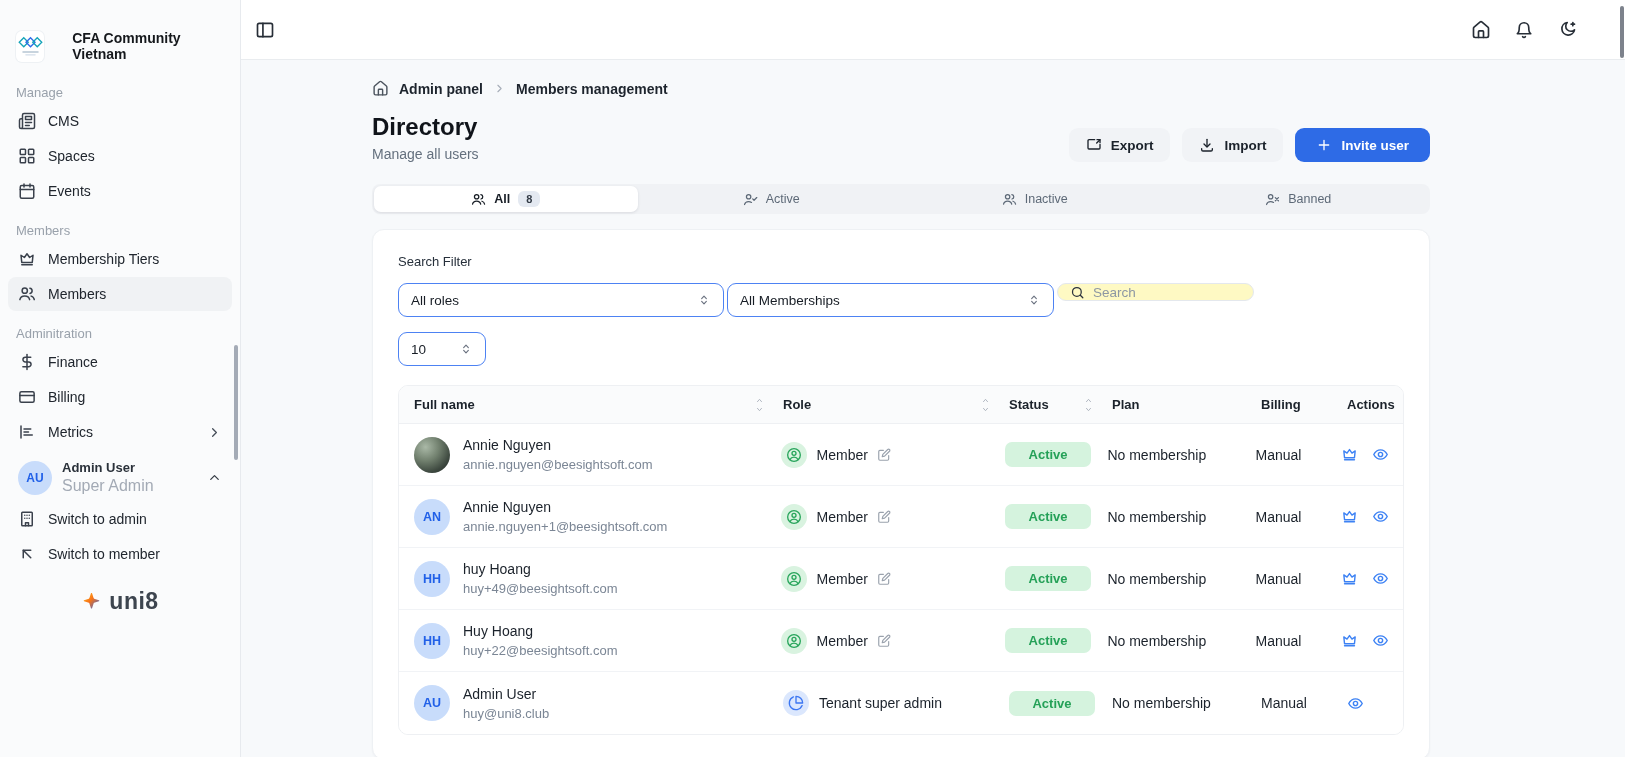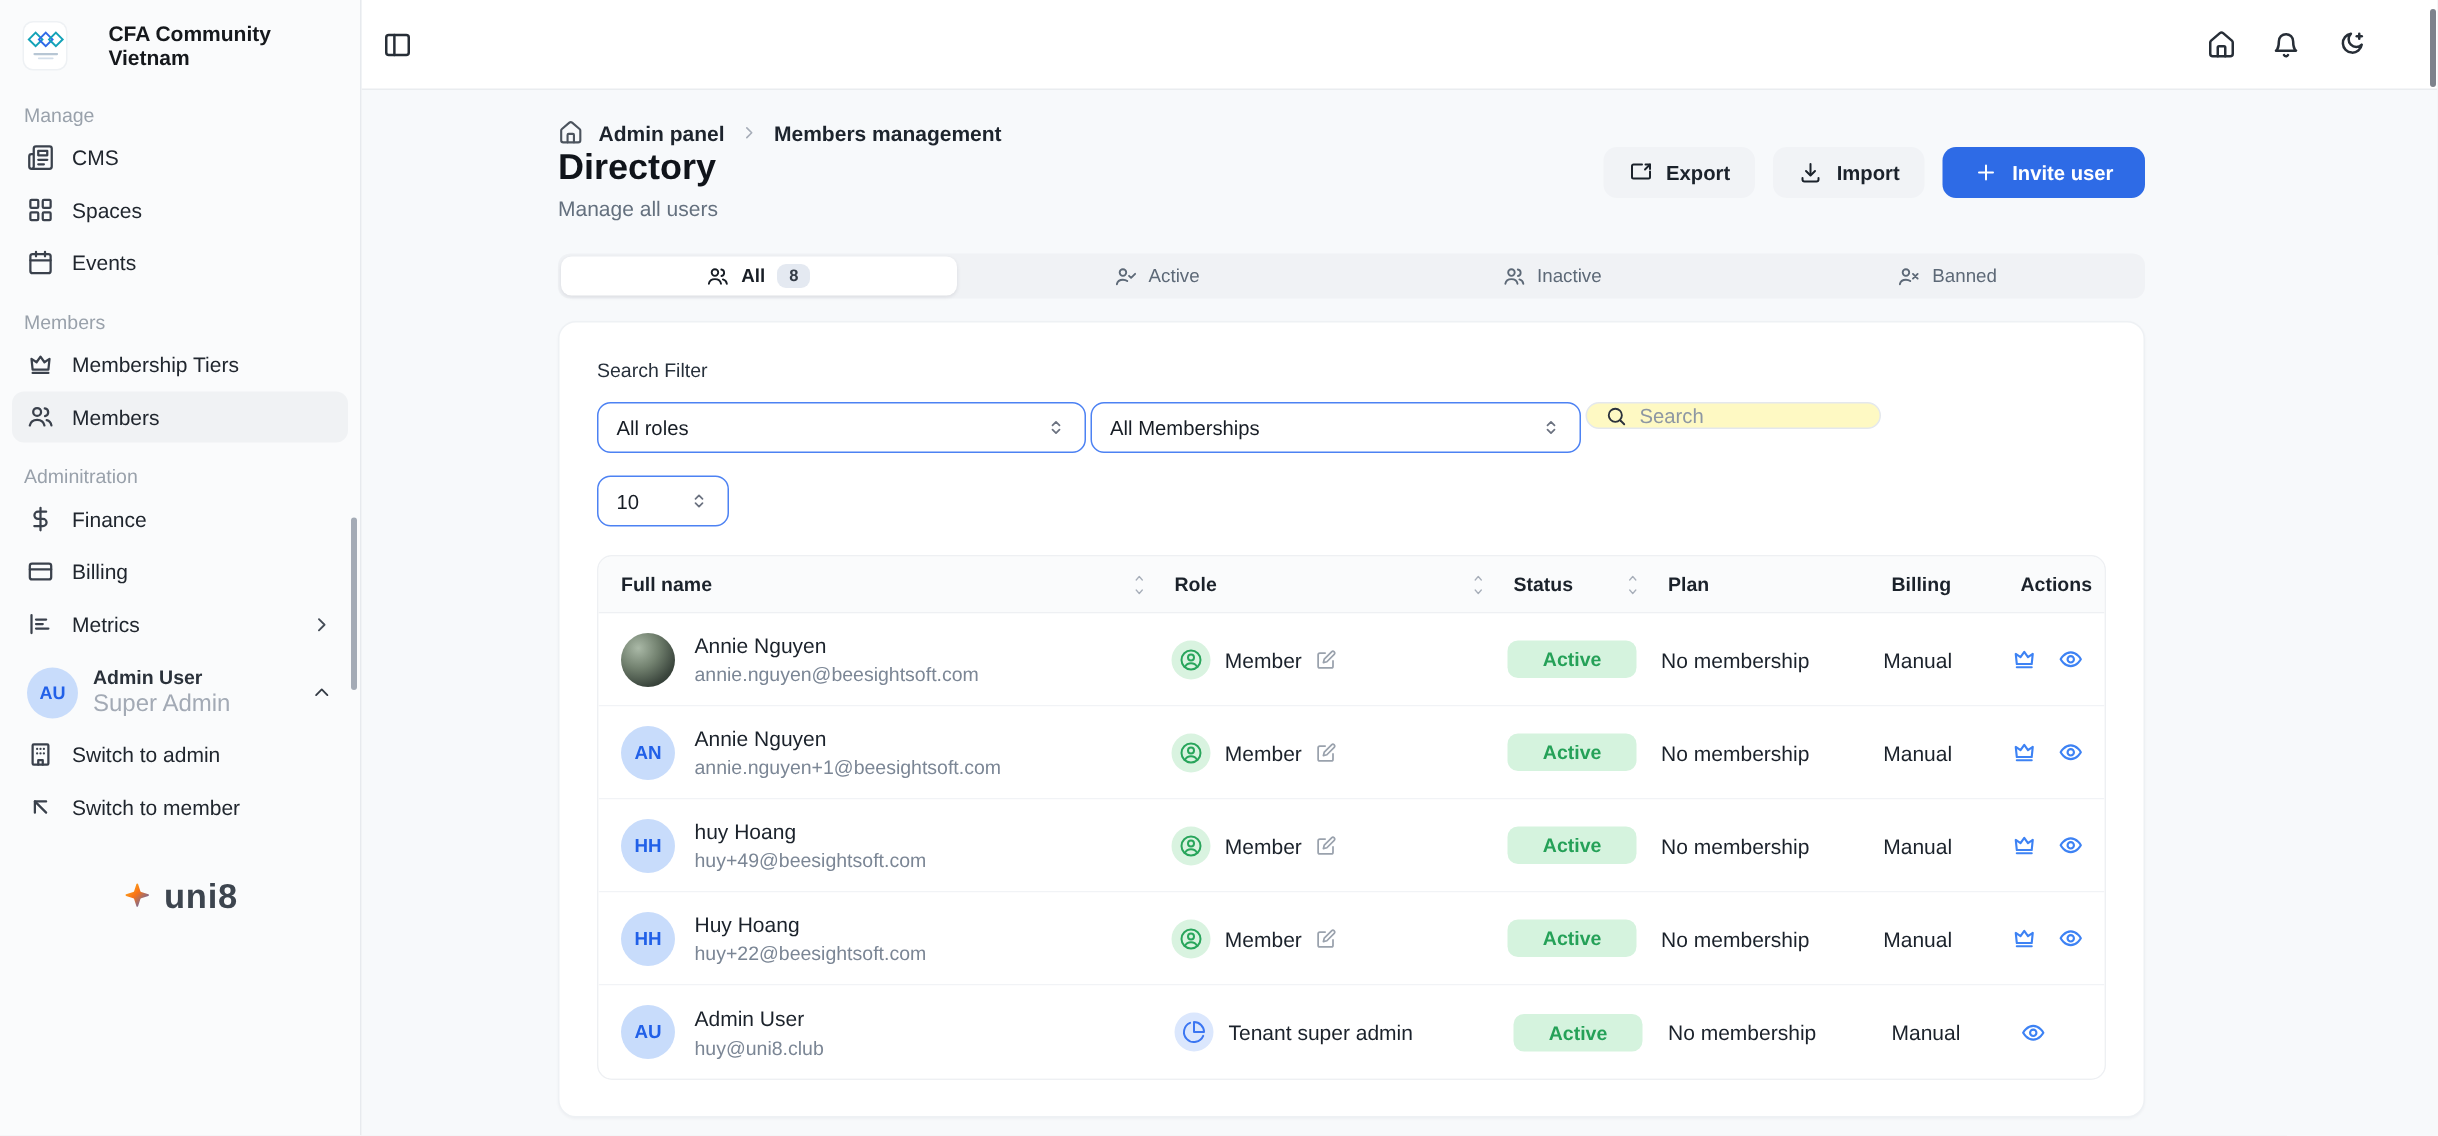--- a/index.html
+++ b/index.html
@@ -3,55 +3,55 @@
 <meta charset="utf-8">
 <style>
   *{box-sizing:border-box;margin:0;padding:0}
   body{font-family:"Liberation Sans",sans-serif;background:#e9ecf0;-webkit-font-smoothing:antialiased}
   .app{position:relative;width:1625px;height:757px;background:#fff;overflow:hidden;display:flex}
   .icon{display:inline-flex;width:18px;height:18px;flex:none}
   .icon svg{width:100%;height:100%}
 
   
   .sidebar{width:241px;min-width:241px;height:100%;background:#fafbfc;border-right:1px solid #e7eaee;display:flex;flex-direction:column;position:relative}
-  .sb-header{display:flex;align-items:center;gap:28px;padding:14px 16px 8px}
+  .sb-header{display:flex;align-items:center;gap:28px;padding:30px 16px 8px}
   .sb-logo{width:31px;height:31px;background:#fff;border-radius:6px;display:flex;align-items:center;justify-content:center;box-shadow:0 0 0 1px #eef1f4}
   .sb-logo svg{width:27px;height:24px}
   .sb-title{font-size:14px;font-weight:700;color:#15181c}
   .nav-section-label{font-size:13px;color:#99a1ab;margin:15px 16px 4px}
   .nav-item{display:flex;align-items:center;gap:12px;margin:1px 8px;padding:8px 10px;border-radius:8px;cursor:pointer;color:#20262e}
   .nav-item .icon{color:#3a414c;width:18px;height:18px}
   .nav-item.active{background:#f0f2f4}
   .nav-label{font-size:14px;color:#20262e}
   .nav-item .trail{margin-left:auto;color:#454d58;width:15px;height:15px}
   .sb-user{display:flex;align-items:center;gap:10px;margin:5px 8px 1px;padding:5px 10px;border-radius:8px;cursor:pointer}
   .sb-avatar{width:34px;height:34px;border-radius:50%;background:var(--avatar-bg,#c8dcfb);color:var(--avatar-tx,#2160e8);font-size:12px;font-weight:700;display:flex;align-items:center;justify-content:center;flex:none}
   .sb-user-meta{display:flex;flex-direction:column;gap:2px}
   .sb-user-name{font-size:13px;font-weight:700;color:#2a313a}
   .sb-user-role{font-size:16px;color:#a3aab5}
   .sb-user .trail{margin-left:auto;color:#343b45;width:15px;height:15px}
-  .sb-brand{display:flex;align-items:center;justify-content:center;gap:7px;margin-top:28px}
+  .sb-brand{display:flex;align-items:center;justify-content:center;gap:7px;margin-top:16px}
   .sb-brand .icon{width:21px;height:21px}
   .sb-brand-text{font-size:23px;color:#3d454f;font-weight:600;letter-spacing:.5px}
   .sb-scroll{position:absolute;right:2px;top:345px;width:4px;height:115px;background:#a4abb6;border-radius:2px}
 
   
   .main{flex:1;display:flex;flex-direction:column;min-width:0;background:#f7f9fb}
   .topbar{height:60px;background:#fff;border-bottom:1px solid #e9ecef;display:flex;align-items:center;padding:0 40px 0 14px;flex:none}
   .topbar .icon{width:20px;height:20px;color:#272e37;cursor:pointer}
   .topbar-right{margin-left:auto;display:flex;gap:23px;align-items:center;padding-right:8px}
   .content{flex:1;overflow:hidden}
   .container{width:1058px;margin-left:131px;padding-top:20px}
 
   .breadcrumb{display:flex;align-items:center;gap:10px;font-size:14px;font-weight:600;color:#1d242d}
   .breadcrumb .home{width:17px;height:17px;color:#4c545e;cursor:pointer}
   .crumb-sep{width:13px;height:13px;color:#a6adb8}
   .crumb{cursor:pointer}
 
-  .page-head{display:flex;align-items:flex-start;margin-top:1px}
+  .page-head{display:flex;align-items:flex-end;margin-top:16px}
   .page-title{font-size:24px;font-weight:700;color:#10141a}
   .page-sub{font-size:14px;color:#64707e;margin-top:5px}
   .page-actions{margin-left:auto;display:flex;gap:12px}
   .btn{height:34px;display:inline-flex;align-items:center;gap:9px;padding:0 17px;border-radius:9px;font-size:13.5px;font-weight:600;border:none;cursor:pointer;font-family:inherit}
   .btn .icon{width:16px;height:16px}
   .btn-light{background:#f1f3f6;color:#1b222b}
   .btn-primary{background:var(--accent,#2e6be6);color:#fff;padding:0 21px}
 
   .tabs{margin-top:22px;height:30px;background:#f0f2f5;border-radius:8px;display:flex}
   .tab{flex:1;display:flex;align-items:center;justify-content:center;gap:8px;font-size:12.5px;color:#5d6977;cursor:pointer;border-radius:7px}

